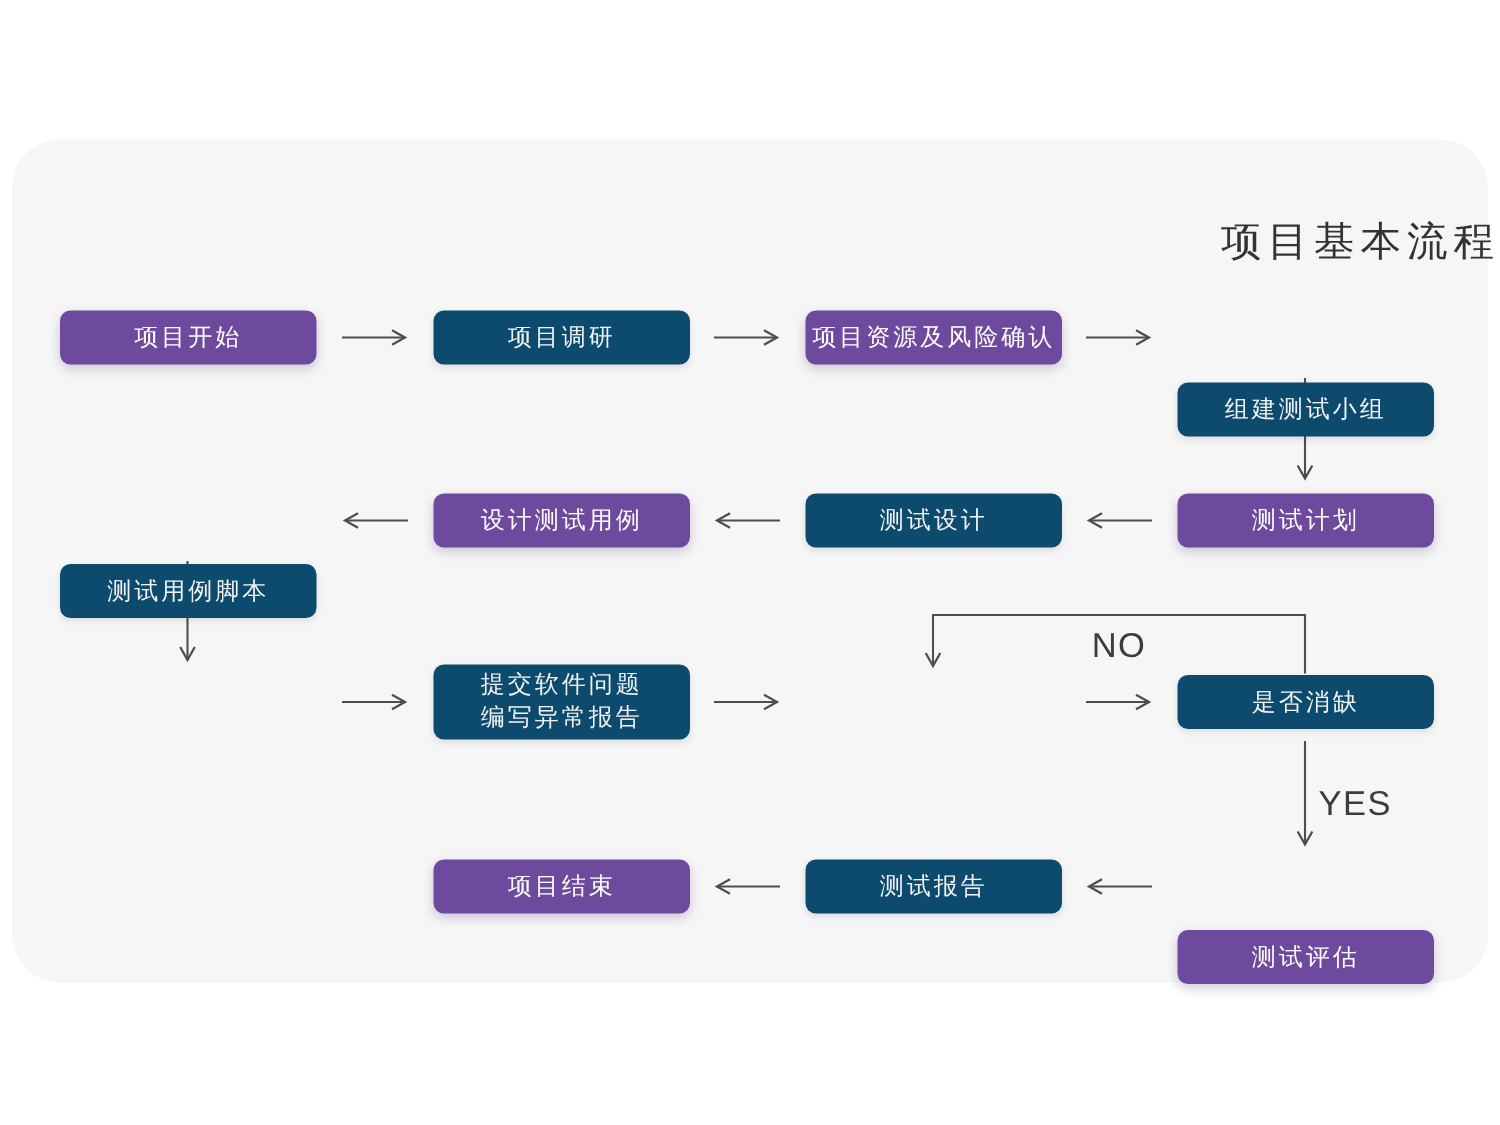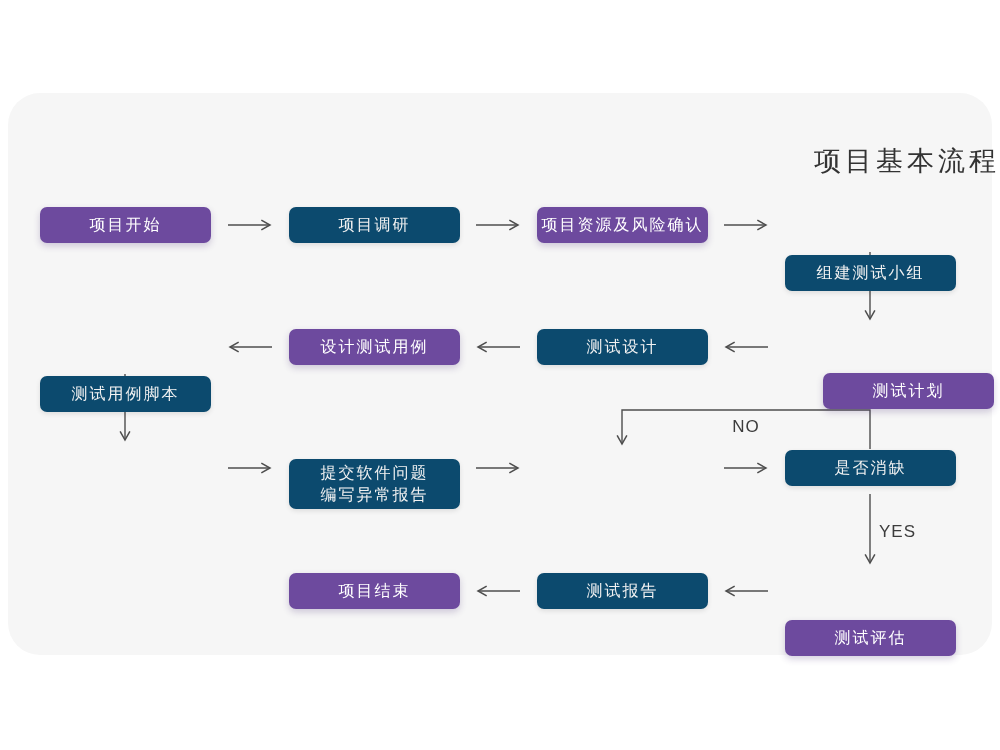--- a/index.html
+++ b/index.html
@@ -66,21 +66,21 @@
     color: #f2f2f2;
     box-shadow: 0 2px 5px rgba(0, 0, 0, 0.10);
   }
   .node.tall {
     height: 50px;
     white-space: pre-line;
     line-height: 22px;
   }
   .edge-label {
     position: absolute;
-    font-size: 17px;
+    font-size: 23px;
     color: #3c3c3c;
     letter-spacing: 1px;
   }
   .edge-label.no {
     left: 725px;
     top: 417px;
     width: 42px;
     text-align: center;
   }
   .edge-label.yes {
@@ -128,26 +128,26 @@
       <line x1="768" y1="591" x2="726" y2="591" marker-end="url(#ah)"></line>
       <line x1="520" y1="591" x2="478" y2="591" marker-end="url(#ah)"></line>
     </g>
   </svg>
 
   <div class="node purple" style="left:40px;  top:207px;">项目开始</div>
   <div class="node gray" style="left:289px; top:207px;">项目调研</div>
   <div class="node purple" style="left:537px; top:207px;">项目资源及风险确认</div>
   <div class="node gray" style="left:785px; top:207px;margin-top:48px;">组建测试小组</div>
 
-  <div class="node purple" style="left:823px; top:329px;margin-top:44px;">测试计划</div>
+  <div class="node purple" style="left:785px; top:329px;">测试计划</div>
   <div class="node gray" style="left:537px; top:329px;font-family:Liberation Mono, monospace;">测试设计</div>
   <div class="node purple" style="left:289px; top:329px;">设计测试用例</div>
   <div class="node gray" style="left:40px;  top:329px;margin-top:47px;">测试用例脚本</div>
 
-  <div class="node gray tall" style="left:289px; top:443px;margin-top:16px;">提交软件问题
+  <div class="node gray tall" style="left:289px; top:443px;">提交软件问题
 编写异常报告</div>
   <div class="node gray" style="left:785px; top:450px;">是否消缺</div>
 
   <div class="node purple" style="left:785px; top:573px;margin-top:47px;">测试评估</div>
   <div class="node gray" style="left:537px; top:573px;">测试报告</div>
   <div class="node purple" style="left:289px; top:573px;">项目结束</div>
 
   <div class="edge-label no">NO</div>
   <div class="edge-label yes">YES</div>
 

